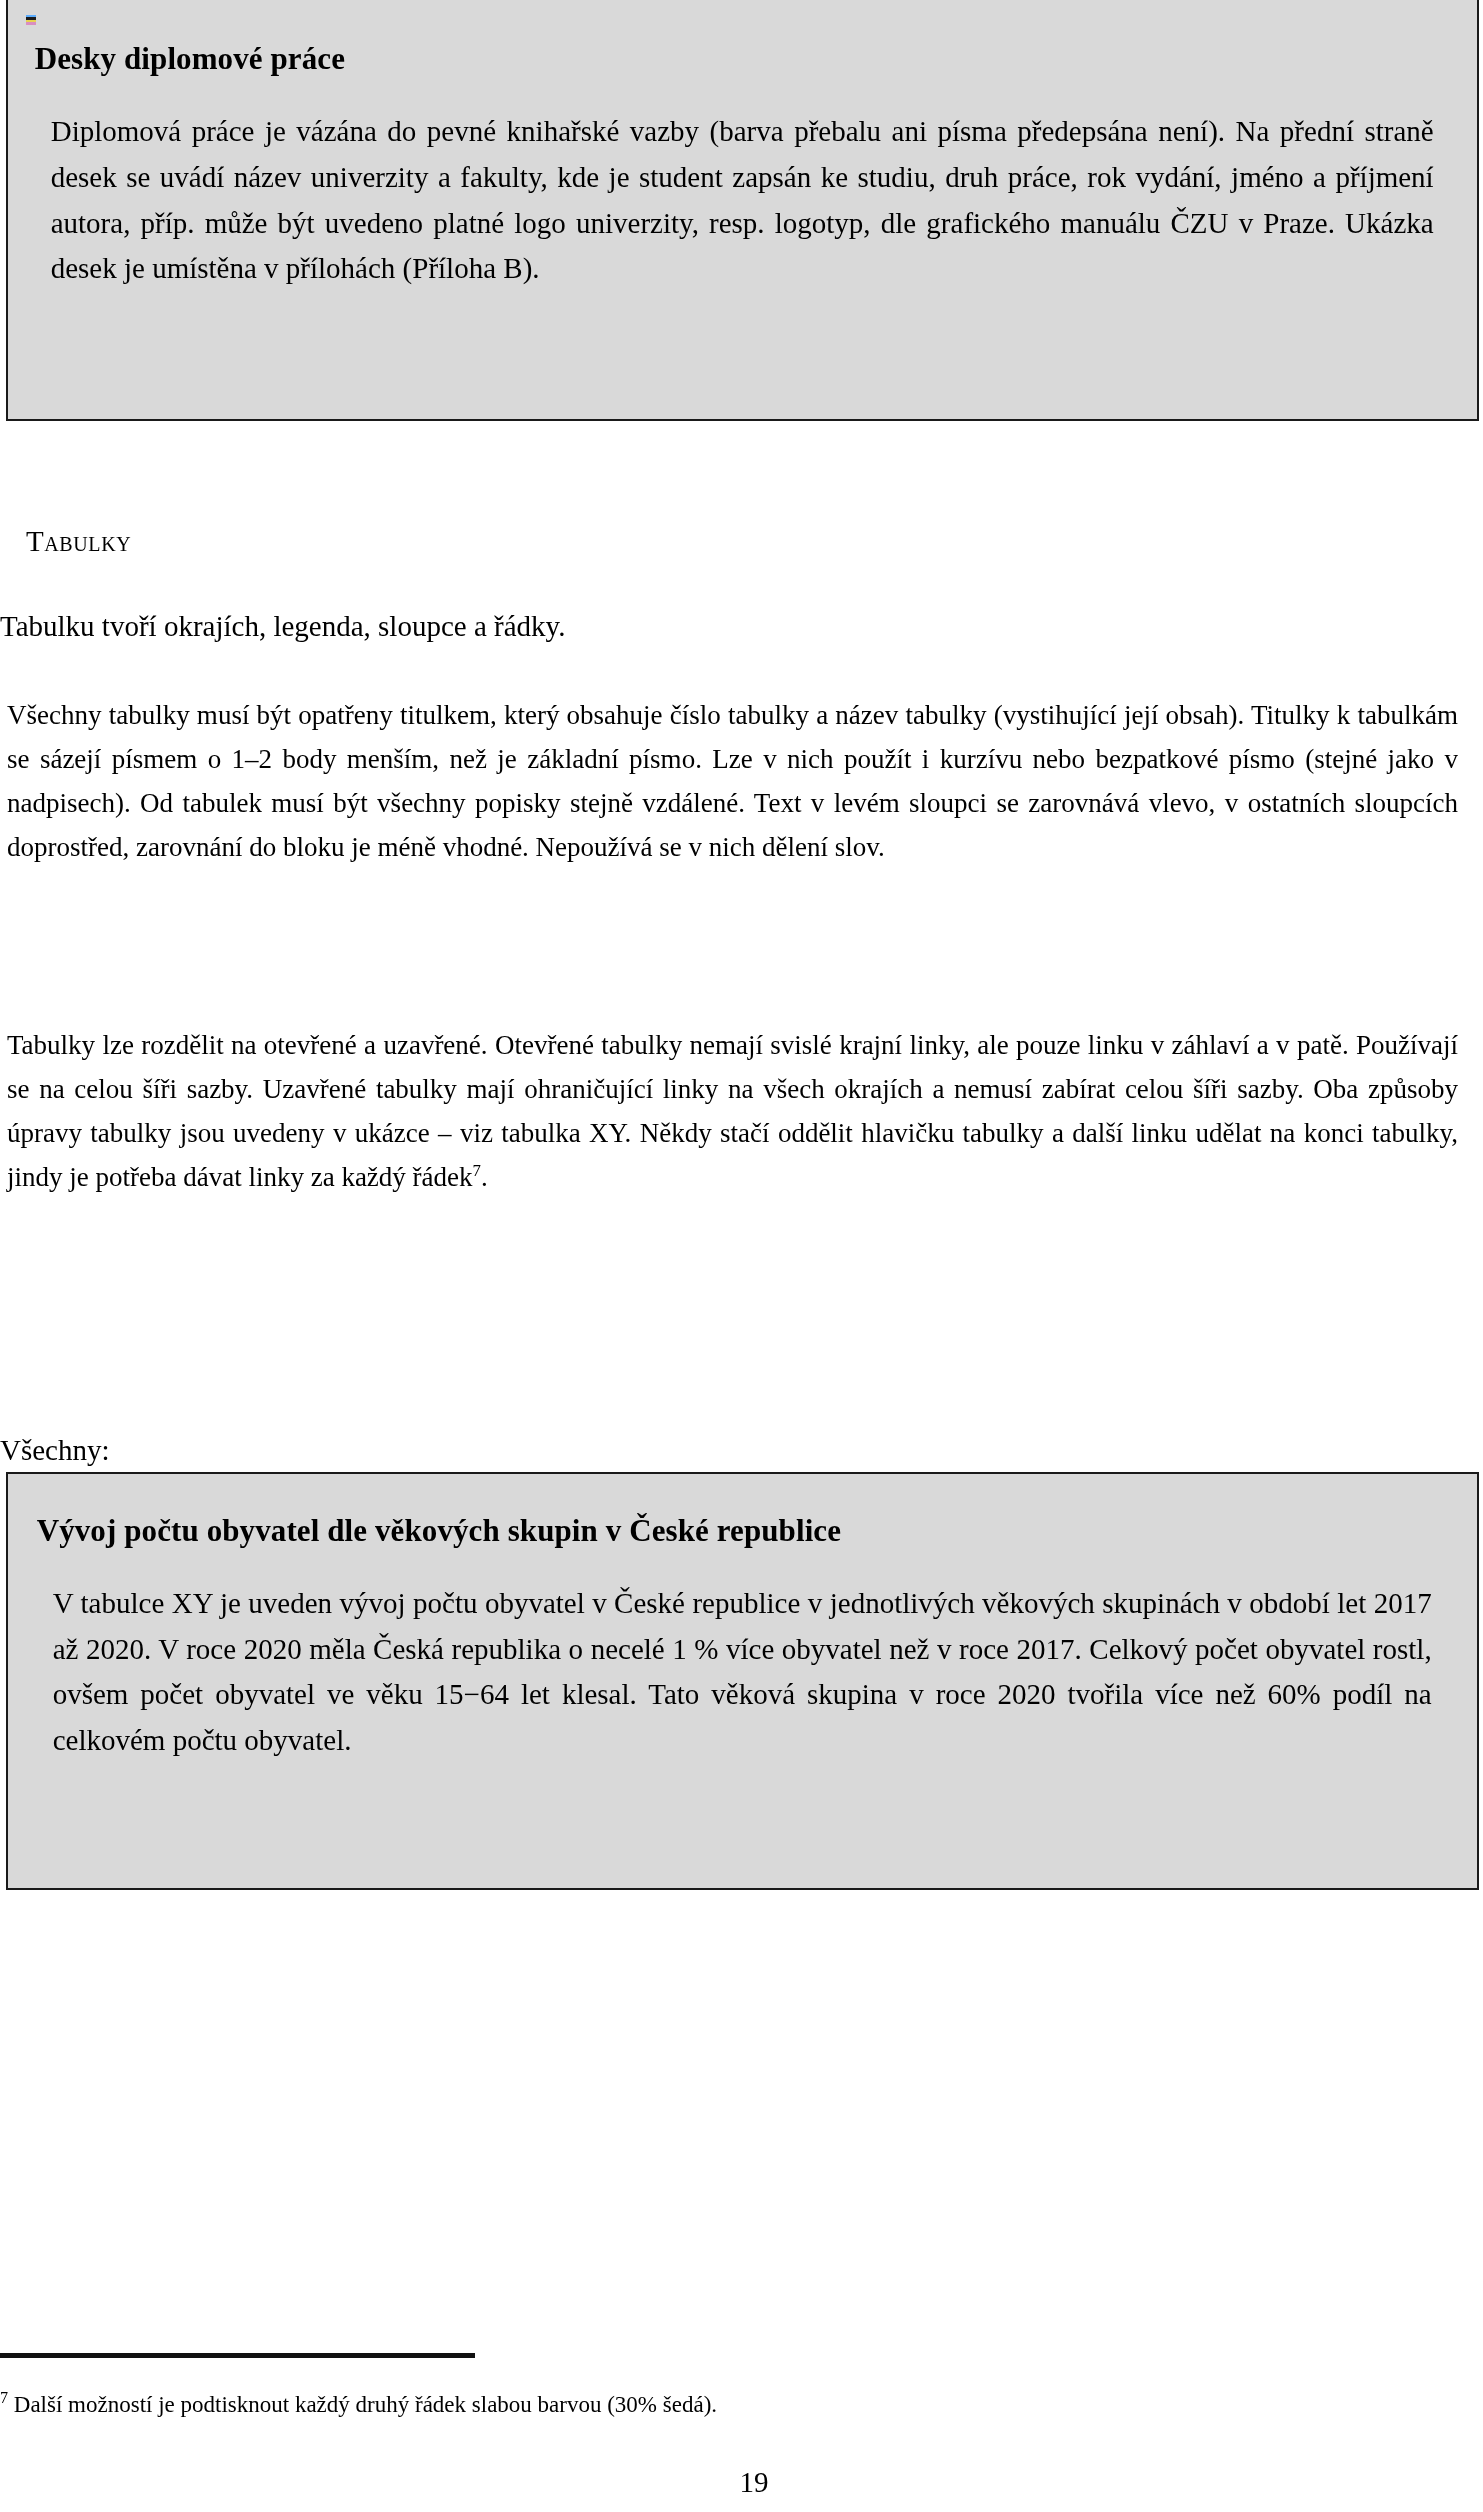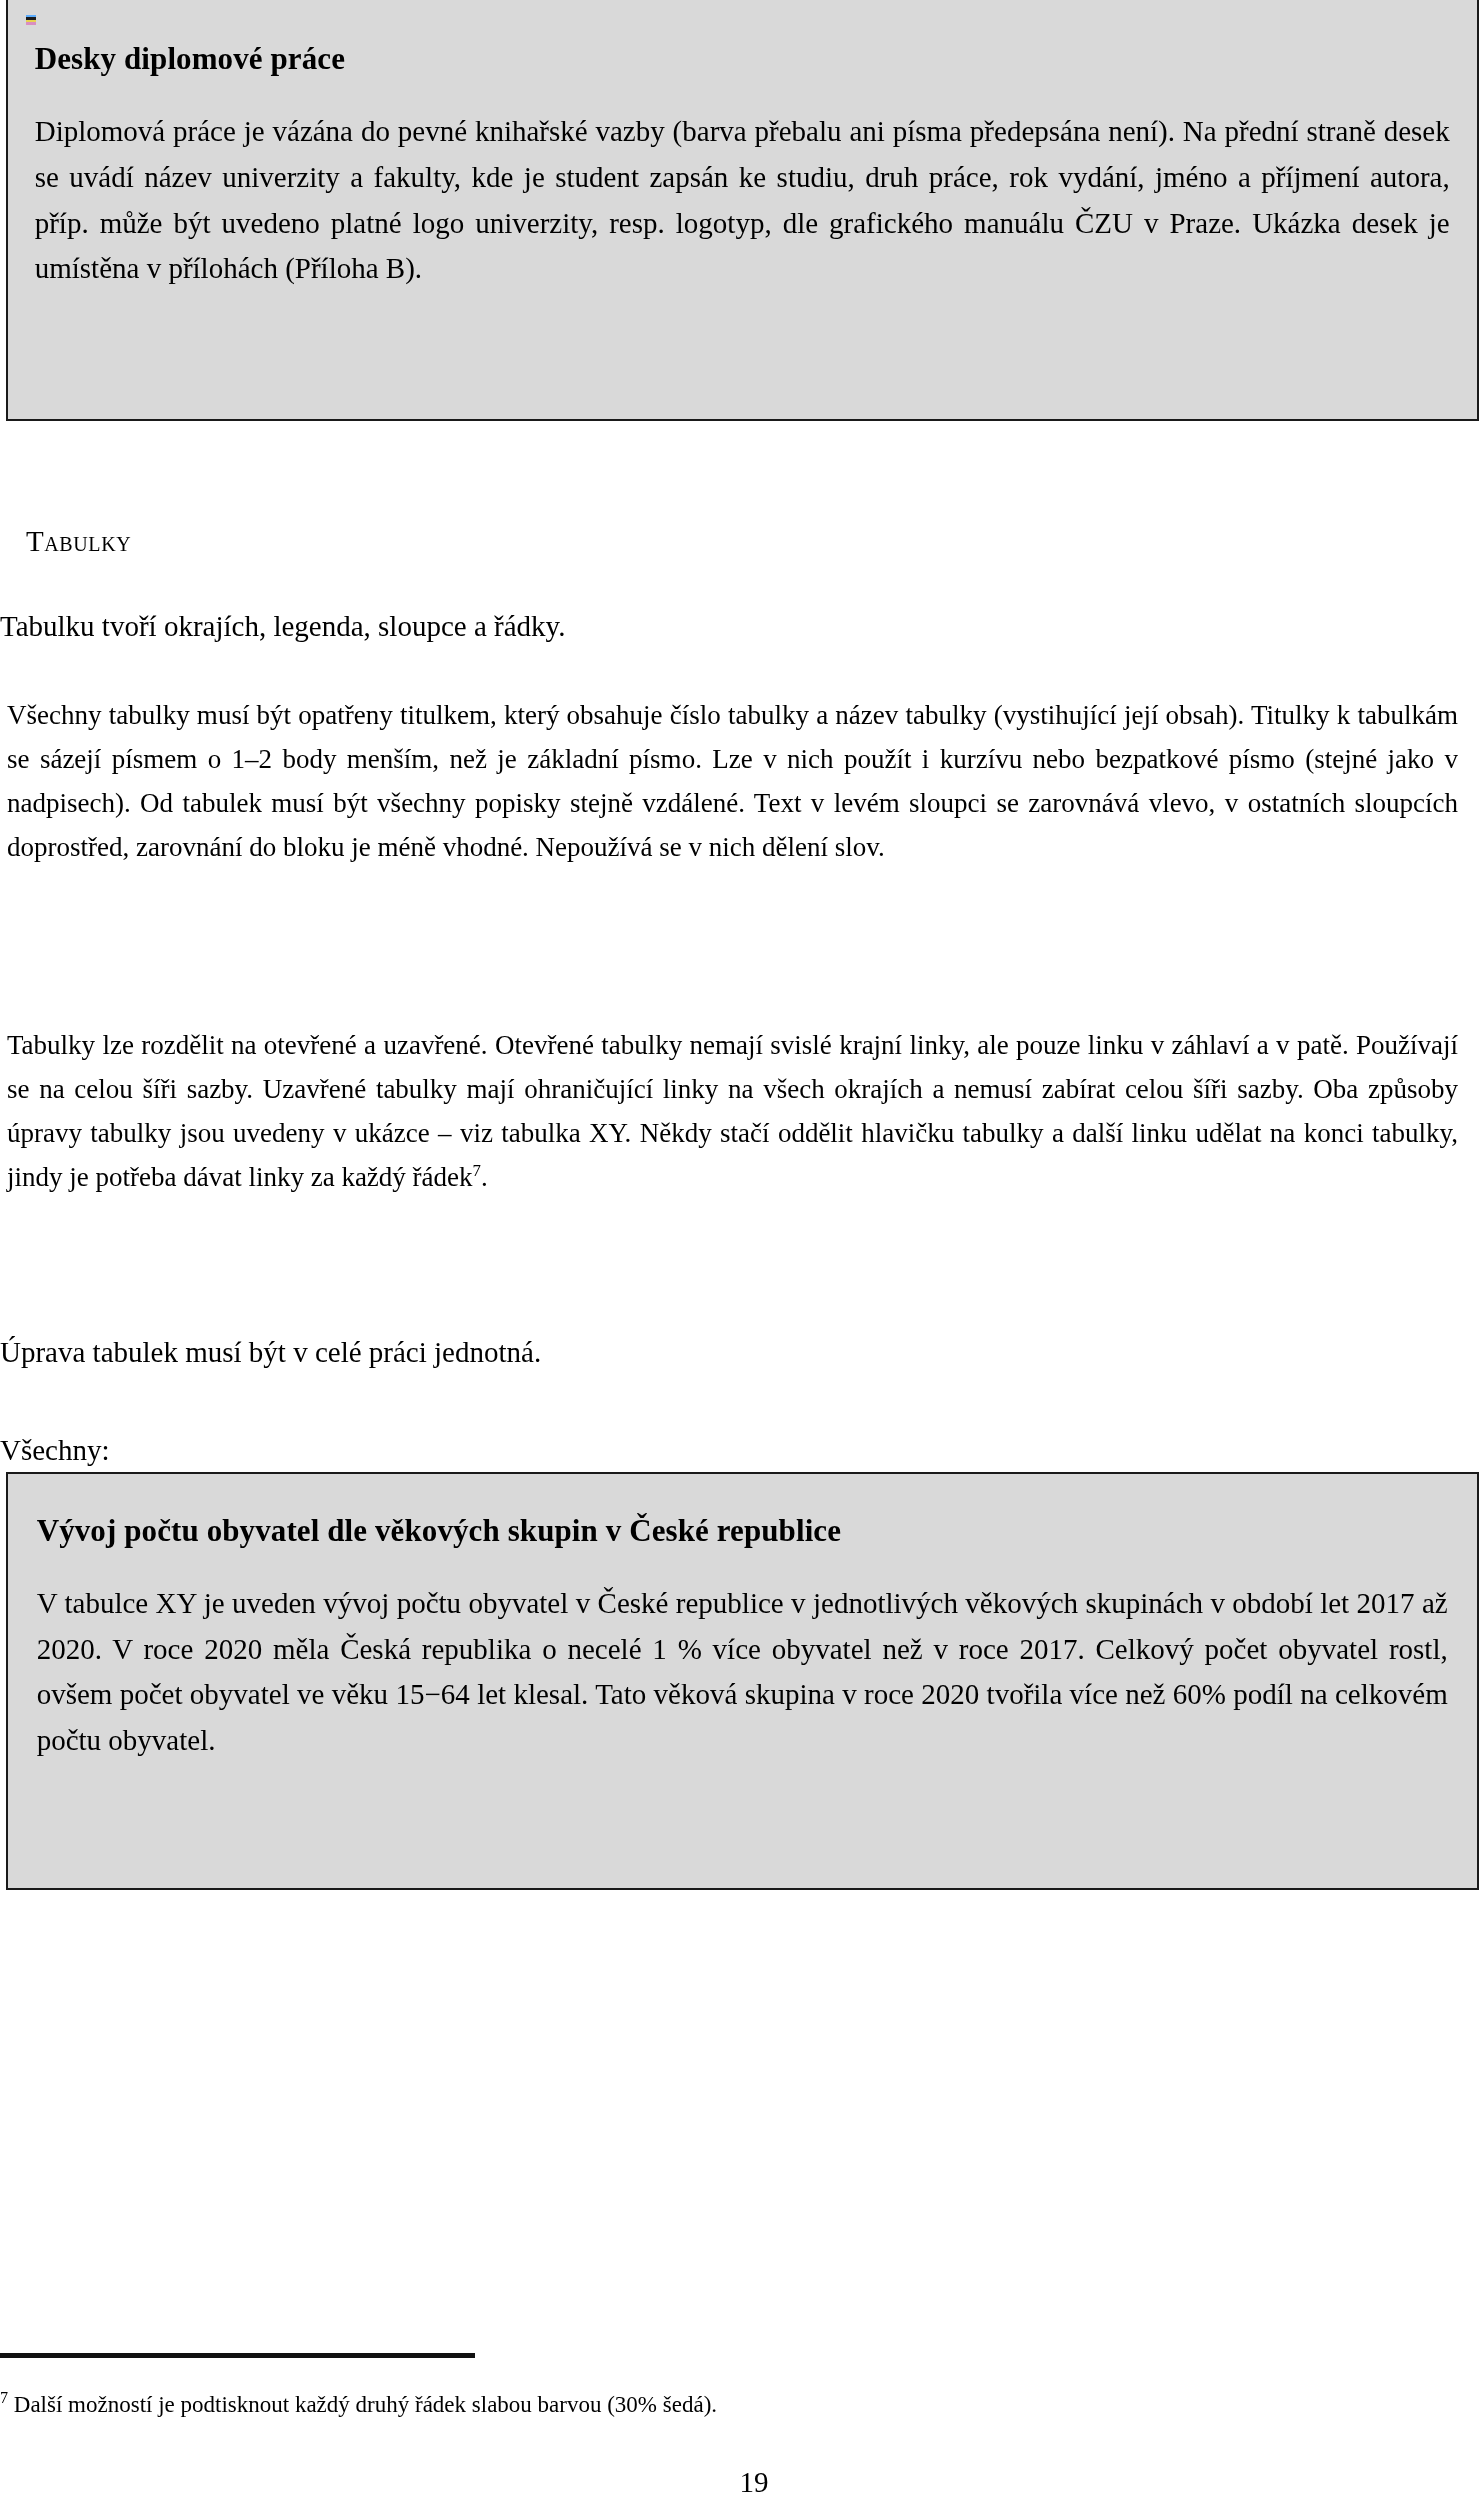--- a/index.html
+++ b/index.html
@@ -52,21 +52,21 @@
     font-weight: bold;
     line-height: 1.35;
     margin: 0 0 29px 0;
     letter-spacing: 0.1px;
   }
 
   .box-para {
     font-size: 29px;
     line-height: 1.58;
     text-align: justify;
-    margin: 0;
+    margin: 16px;
     hyphens: none;
   }
 
   
   .anchor-artifact {
     position: absolute;
     left: 18px;
     top: 17px;
     width: 10.5px;
     height: 9.6px;
@@ -160,21 +160,20 @@
   </div>
 
   <div class="section-heading" style="top: 525px;">Tabulky</div>
 
   <div class="plain-line" style="top: 603px;">Tabulku tvoří okrajích, legenda, sloupce a řádky.</div>
 
   <div class="body-text" style="top: 693px;">Všechny tabulky musí být opatřeny titulkem, který obsahuje číslo tabulky a název tabulky (vystihující její obsah). Titulky k tabulkám se sázejí písmem o 1–2 body menším, než je základní písmo. Lze v nich použít i kurzívu nebo bezpatkové písmo (stejné jako v nadpisech). Od tabulek musí být všechny popisky stejně vzdálené. Text v levém sloupci se zarovnává vlevo, v ostatních sloupcích doprostřed, zarovnání do bloku je méně vhodné. Nepoužívá se v nich dělení slov.</div>
 
   <div class="body-text" style="top: 1023px;"><span>Tabulky lze rozdělit na otevřené a uzavřené. Otevřené tabulky nemají svislé krajní linky, ale pouze linku v záhlaví a v patě. Používají se na celou šíři sazby. Uzavřené tabulky mají ohraničující linky na všech okrajích a nemusí zabírat celou šíři sazby. Oba způsoby úpravy tabulky jsou uvedeny v ukázce – viz tabulka XY. Někdy stačí oddělit hlavičku tabulky a další linku udělat na konci tabulky, jindy je potřeba dávat linky za každý řádek</span><sup>7</sup><span>.</span></div>
 
-  <div class="plain-line" style="top: 1329px;">Úprava tabulek musí být v celé práci jednotná.</div>
 
   <div class="plain-line" style="top: 1427px;">Všechny:</div>
 
   <div class="gray-box" id="box-ukazka">
     <h3 class="box-heading">Vývoj počtu obyvatel dle věkových skupin v České republice</h3>
     <p class="box-para">V tabulce XY je uveden vývoj počtu obyvatel v České republice v jednotlivých věkových skupinách v období let 2017 až 2020. V roce 2020 měla Česká republika o necelé 1 % více obyvatel než v roce 2017. Celkový počet obyvatel rostl, ovšem počet obyvatel ve věku 15−64 let klesal. Tato věková skupina v roce 2020 tvořila více než 60% podíl na celkovém počtu obyvatel.</p>
   </div>
 
   <div class="footnote-rule"></div>
 

